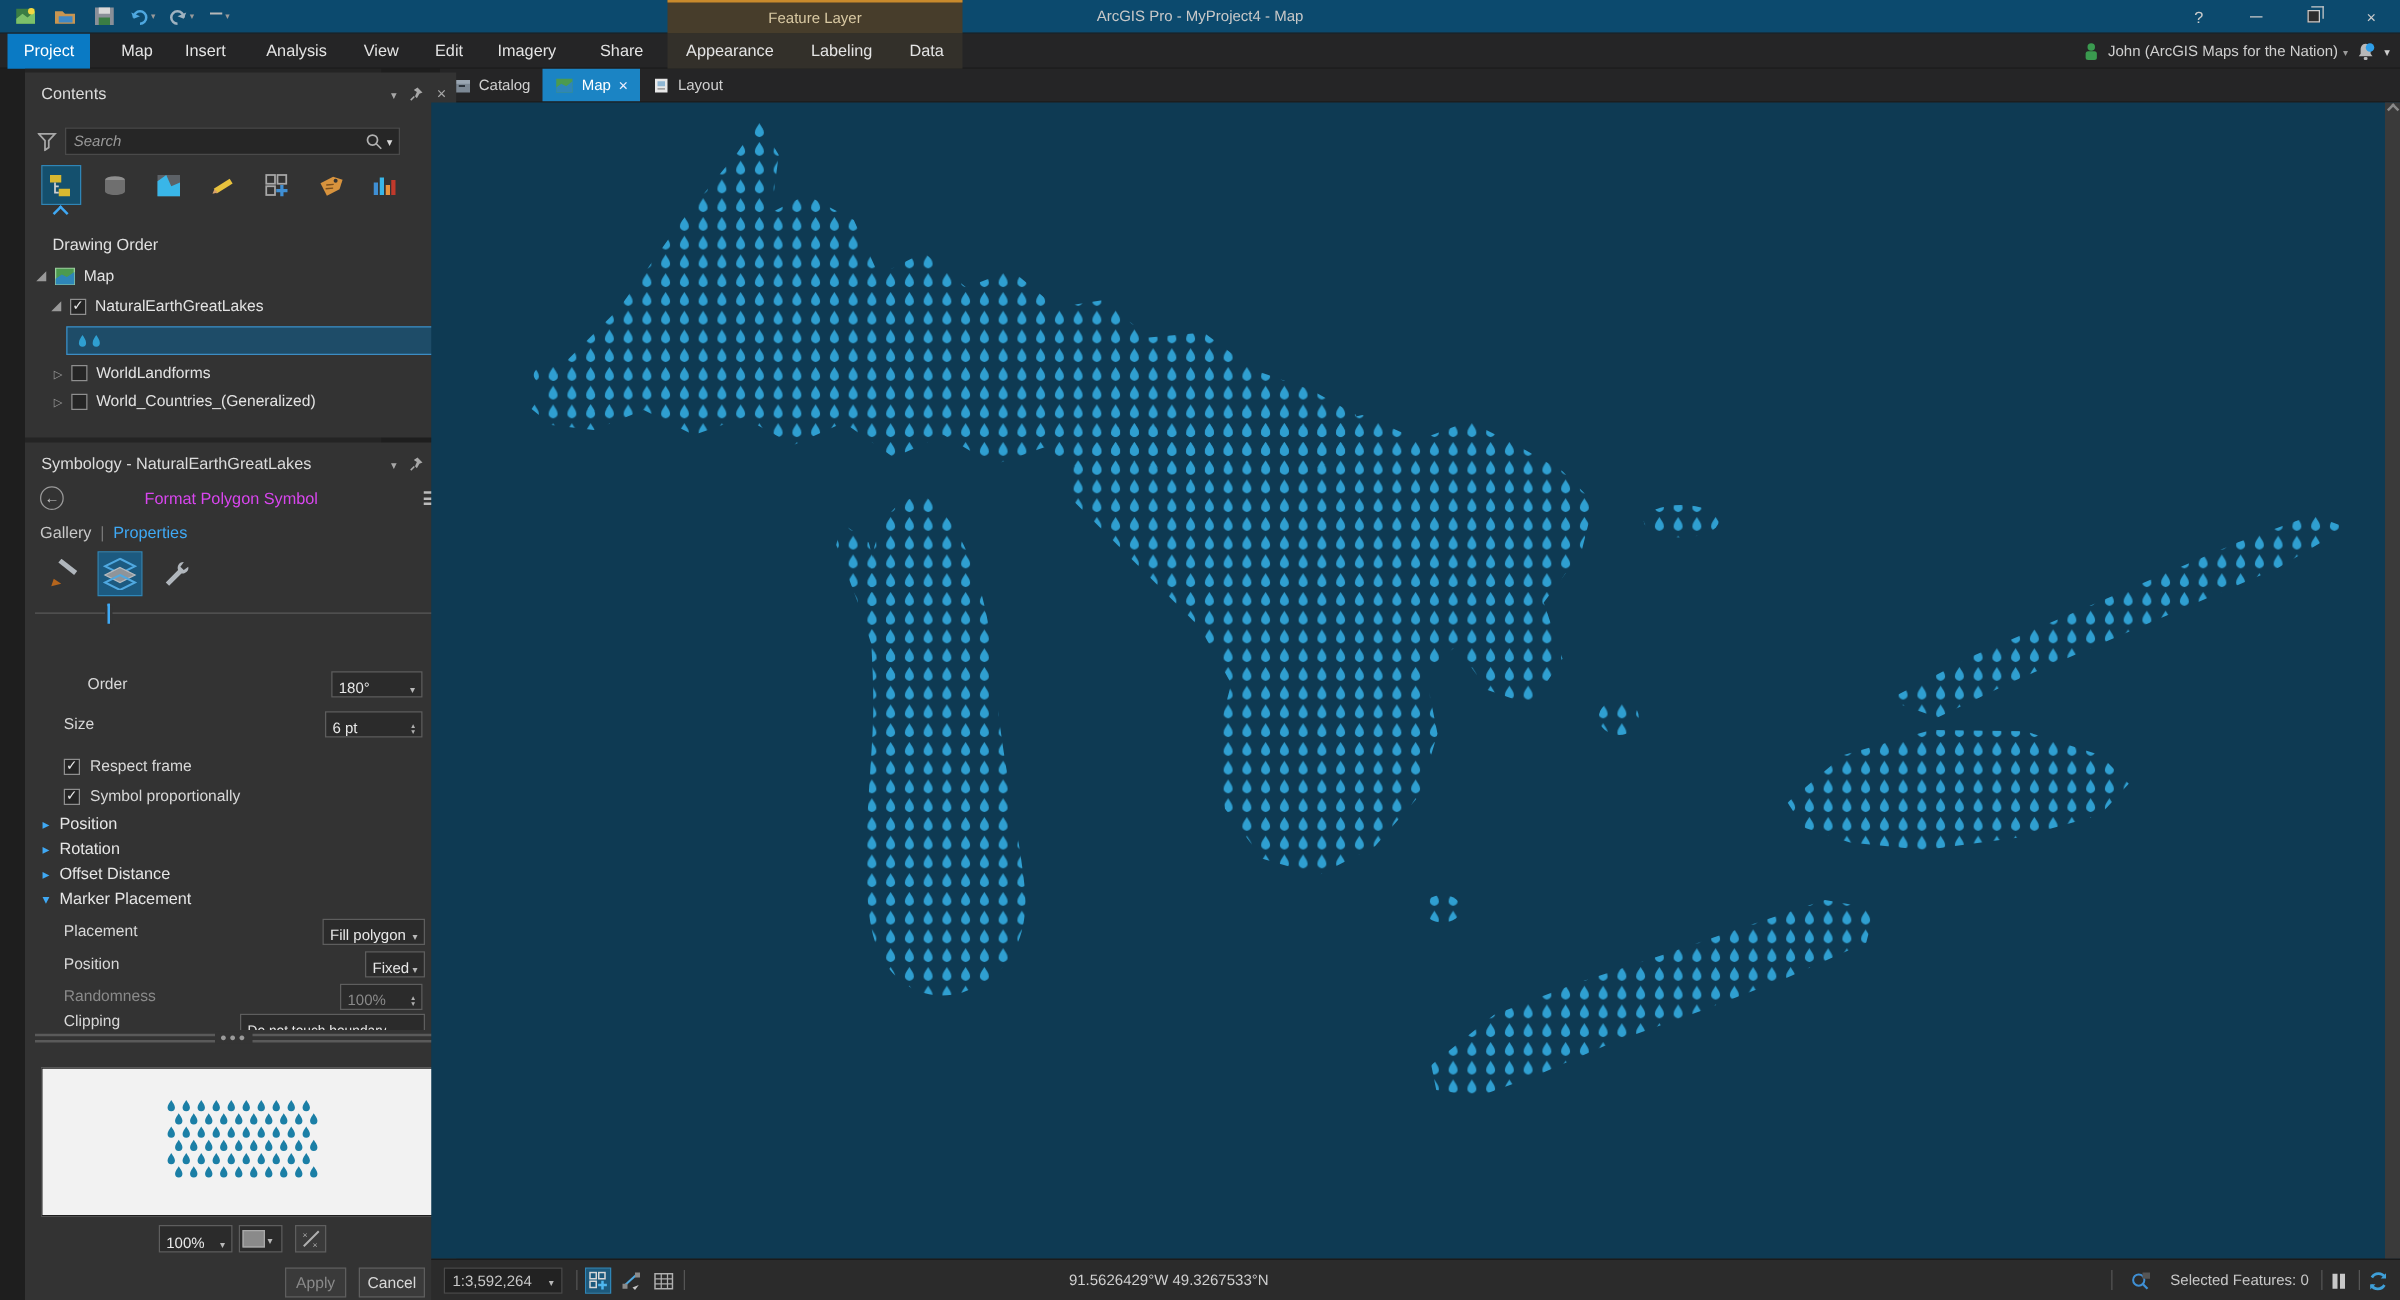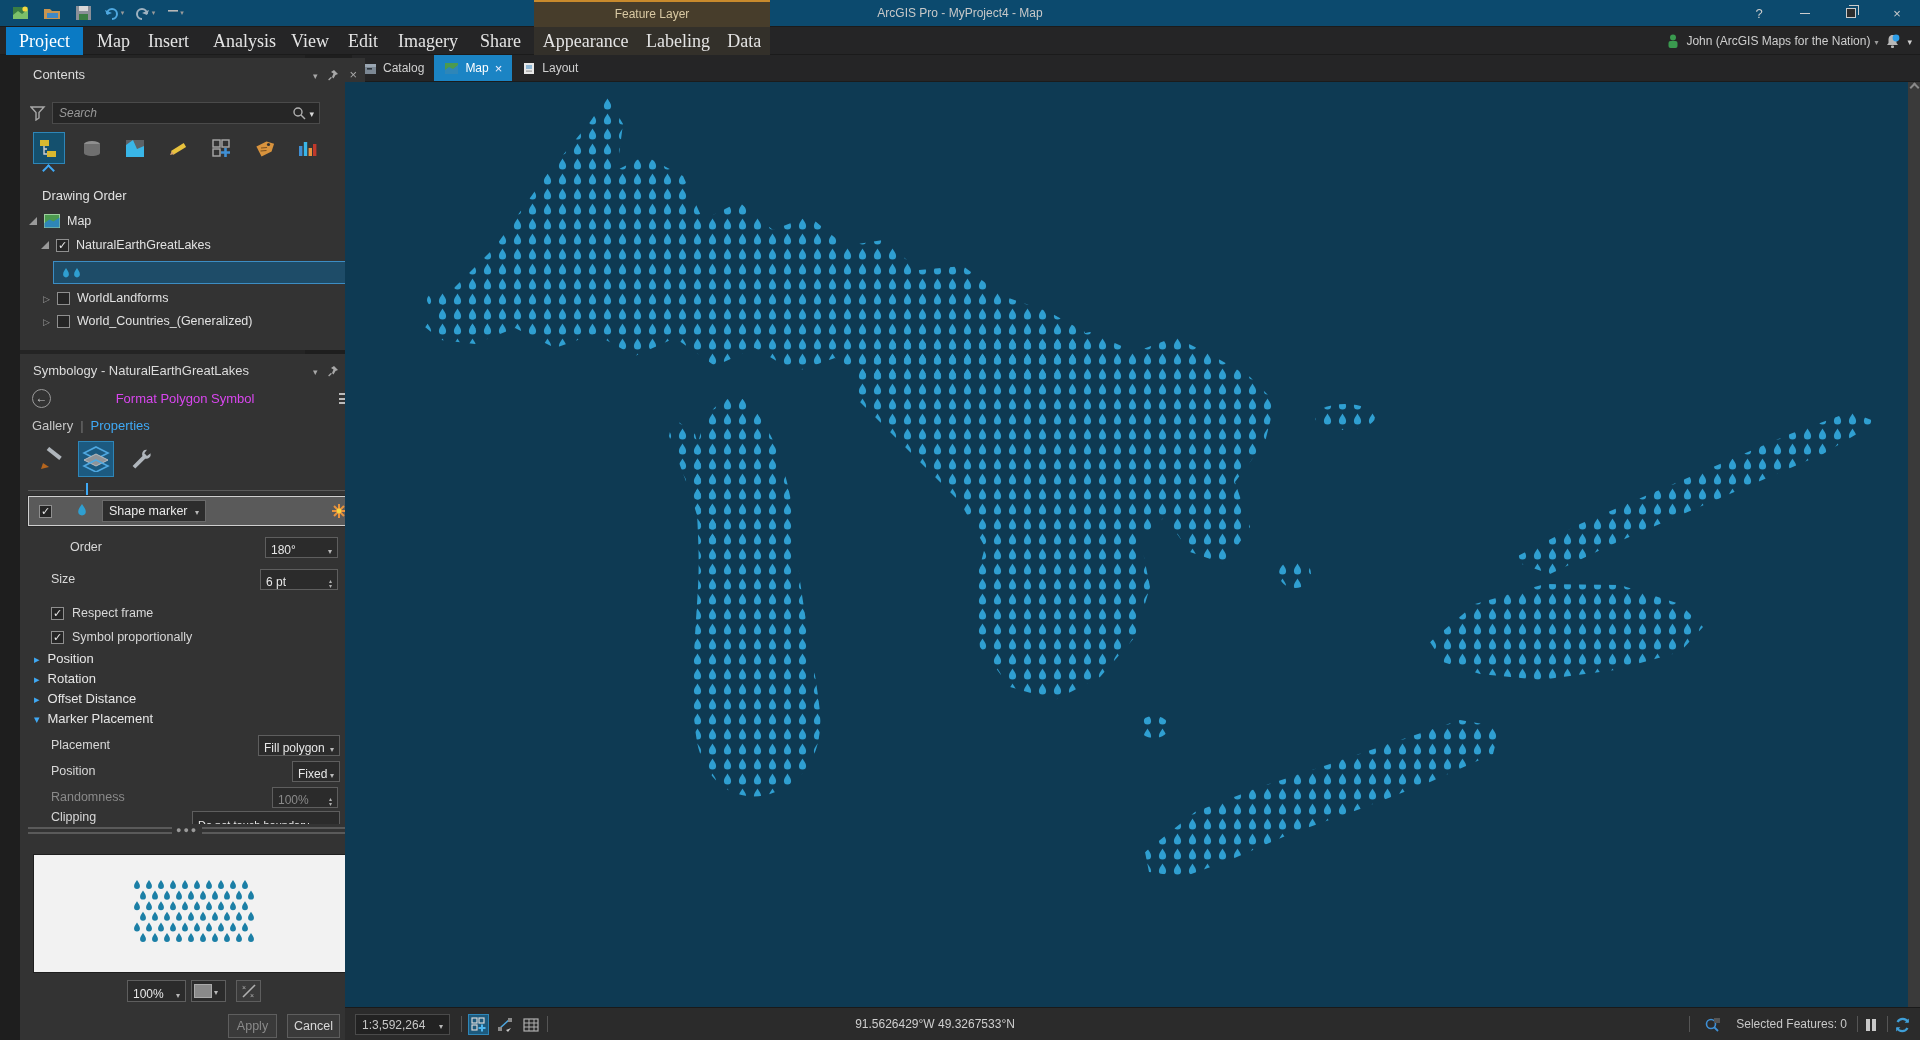--- a/index.html
+++ b/index.html
@@ -16,21 +16,21 @@
   #ctx-strip { position:absolute; left:534px; top:0; width:236px; height:27px; background:#473d2b; border-top:2px solid #c98a2c; text-align:center; line-height:25px; color:var(--contextual-tan); font-size:12px; }
   #win-title { position:absolute; left:700px; top:6px; width:520px; text-align:center; color:#c8c8c8; }
   #win-btns { position:absolute; right:0; top:0; display:flex; }
   .win-btn { width:46px; height:26px; display:flex; align-items:center; justify-content:center; color:#cccccc; font-size:13px; }
   .restore-glyph { width:10px; height:10px; border:1px solid #ccc; position:relative; background:#2d2d2d; }
   .restore-glyph::before { content:""; position:absolute; left:2px; top:-4px; width:9px; height:9px; border:1px solid #ccc; border-bottom:none; border-left:none; }
   .min-glyph { width:10px; height:1px; background:#ccc; }
 
   
   #ribbon { position:absolute; left:0; top:27px; width:1920px; height:28px; background:#252526; border-bottom:1px solid #1b1b1b; }
-  .rtab { position:absolute; top:0; height:28px; line-height:28px; padding:0 13px; color:#e4e4e4; font-size:18px;font-family:Liberation Serif, serif; }
+  .rtab { position:absolute; top:0; height:28px; line-height:28px; padding:0 13px; color:#e4e4e4; font-size:13px; }
   .rtab.active { background:var(--accent-blue); color:#fff; }
   #ctx-tabs { position:absolute; left:534px; top:0; width:236px; height:28px; background:#33302a; display:flex; justify-content:space-around; }
   #ctx-tabs .rtab { position:static; padding:0 6px; }
   #account { position:absolute; right:8px; top:0; height:28px; display:flex; align-items:center; gap:7px; color:#cfcfcf; }
   .dd-sm::after { content:"▾"; font-size:8px; color:#9a9a9a; margin-left:4px; }
 
   
   #doc-tabs { position:absolute; left:352px; top:55px; width:1575px; height:27px; background:#252526; border-bottom:1px solid #1b1b1b; display:flex; align-items:stretch; }
   .doc-tab { display:flex; align-items:center; gap:6px; padding:0 10px; color:#d0d0d0; }
   .doc-tab.active { background:var(--tab-active-blue); color:#fff; }
@@ -374,39 +374,20 @@
       </span>
       <span class="sym-icon">
         <svg width="26" height="24">
             <path d="M20 3a5 5 0 0 0-5 7L4 21l3 3 11-11a5 5 0 0 0 6-6l-4 3-3-3z" fill="#b0b6bc" transform="scale(0.9)"></path>
           </svg>
       </span>
     </div>
     <div id="sym-divider"></div>
     <div id="sym-chevron"><span class="chevron-up"></span></div>
 
-    <div id="marker-row">
-      <span class="cb checked" style="margin:0 10px"></span>
-      <svg width="40" height="18">
-          <path d="M20 2 C21.6 4.6 23.8 7 23.8 9.6 A3.8 3.8 0 1 1 16.2 9.6 C16.2 7 18.4 4.6 20 2 Z" fill="#2f9fd1"></path>
-        </svg>
-      <div id="marker-dd">
-        <span>Shape marker</span>
-          <span class="dd-arrow"></span>
-      </div>
-      <svg width="18" height="18" style="margin-left:auto;margin-right:8px">
-          <g stroke="#e8933d" stroke-width="2">
-            <line x1="9" y1="2" x2="9" y2="16"></line>
-            <line x1="2" y1="9" x2="16" y2="9"></line>
-            <line x1="4" y1="4" x2="14" y2="14"></line>
-            <line x1="14" y1="4" x2="4" y2="14"></line>
-          </g>
-          <circle cx="9" cy="9" r="2.4" fill="#f5d742"></circle>
-        </svg>
-    </div>
 
     <div class="frow" style="top:182px">
       <span class="flabel" style="margin-left:50px">Order</span>
       <div class="combo" style="left:245px; width:73px">
         <span>180°</span>
           <span class="dd-arrow"></span>
       </div>
     </div>
     <div class="frow" style="top:214px">
       <span class="flabel" style="margin-left:31px">Size</span>

